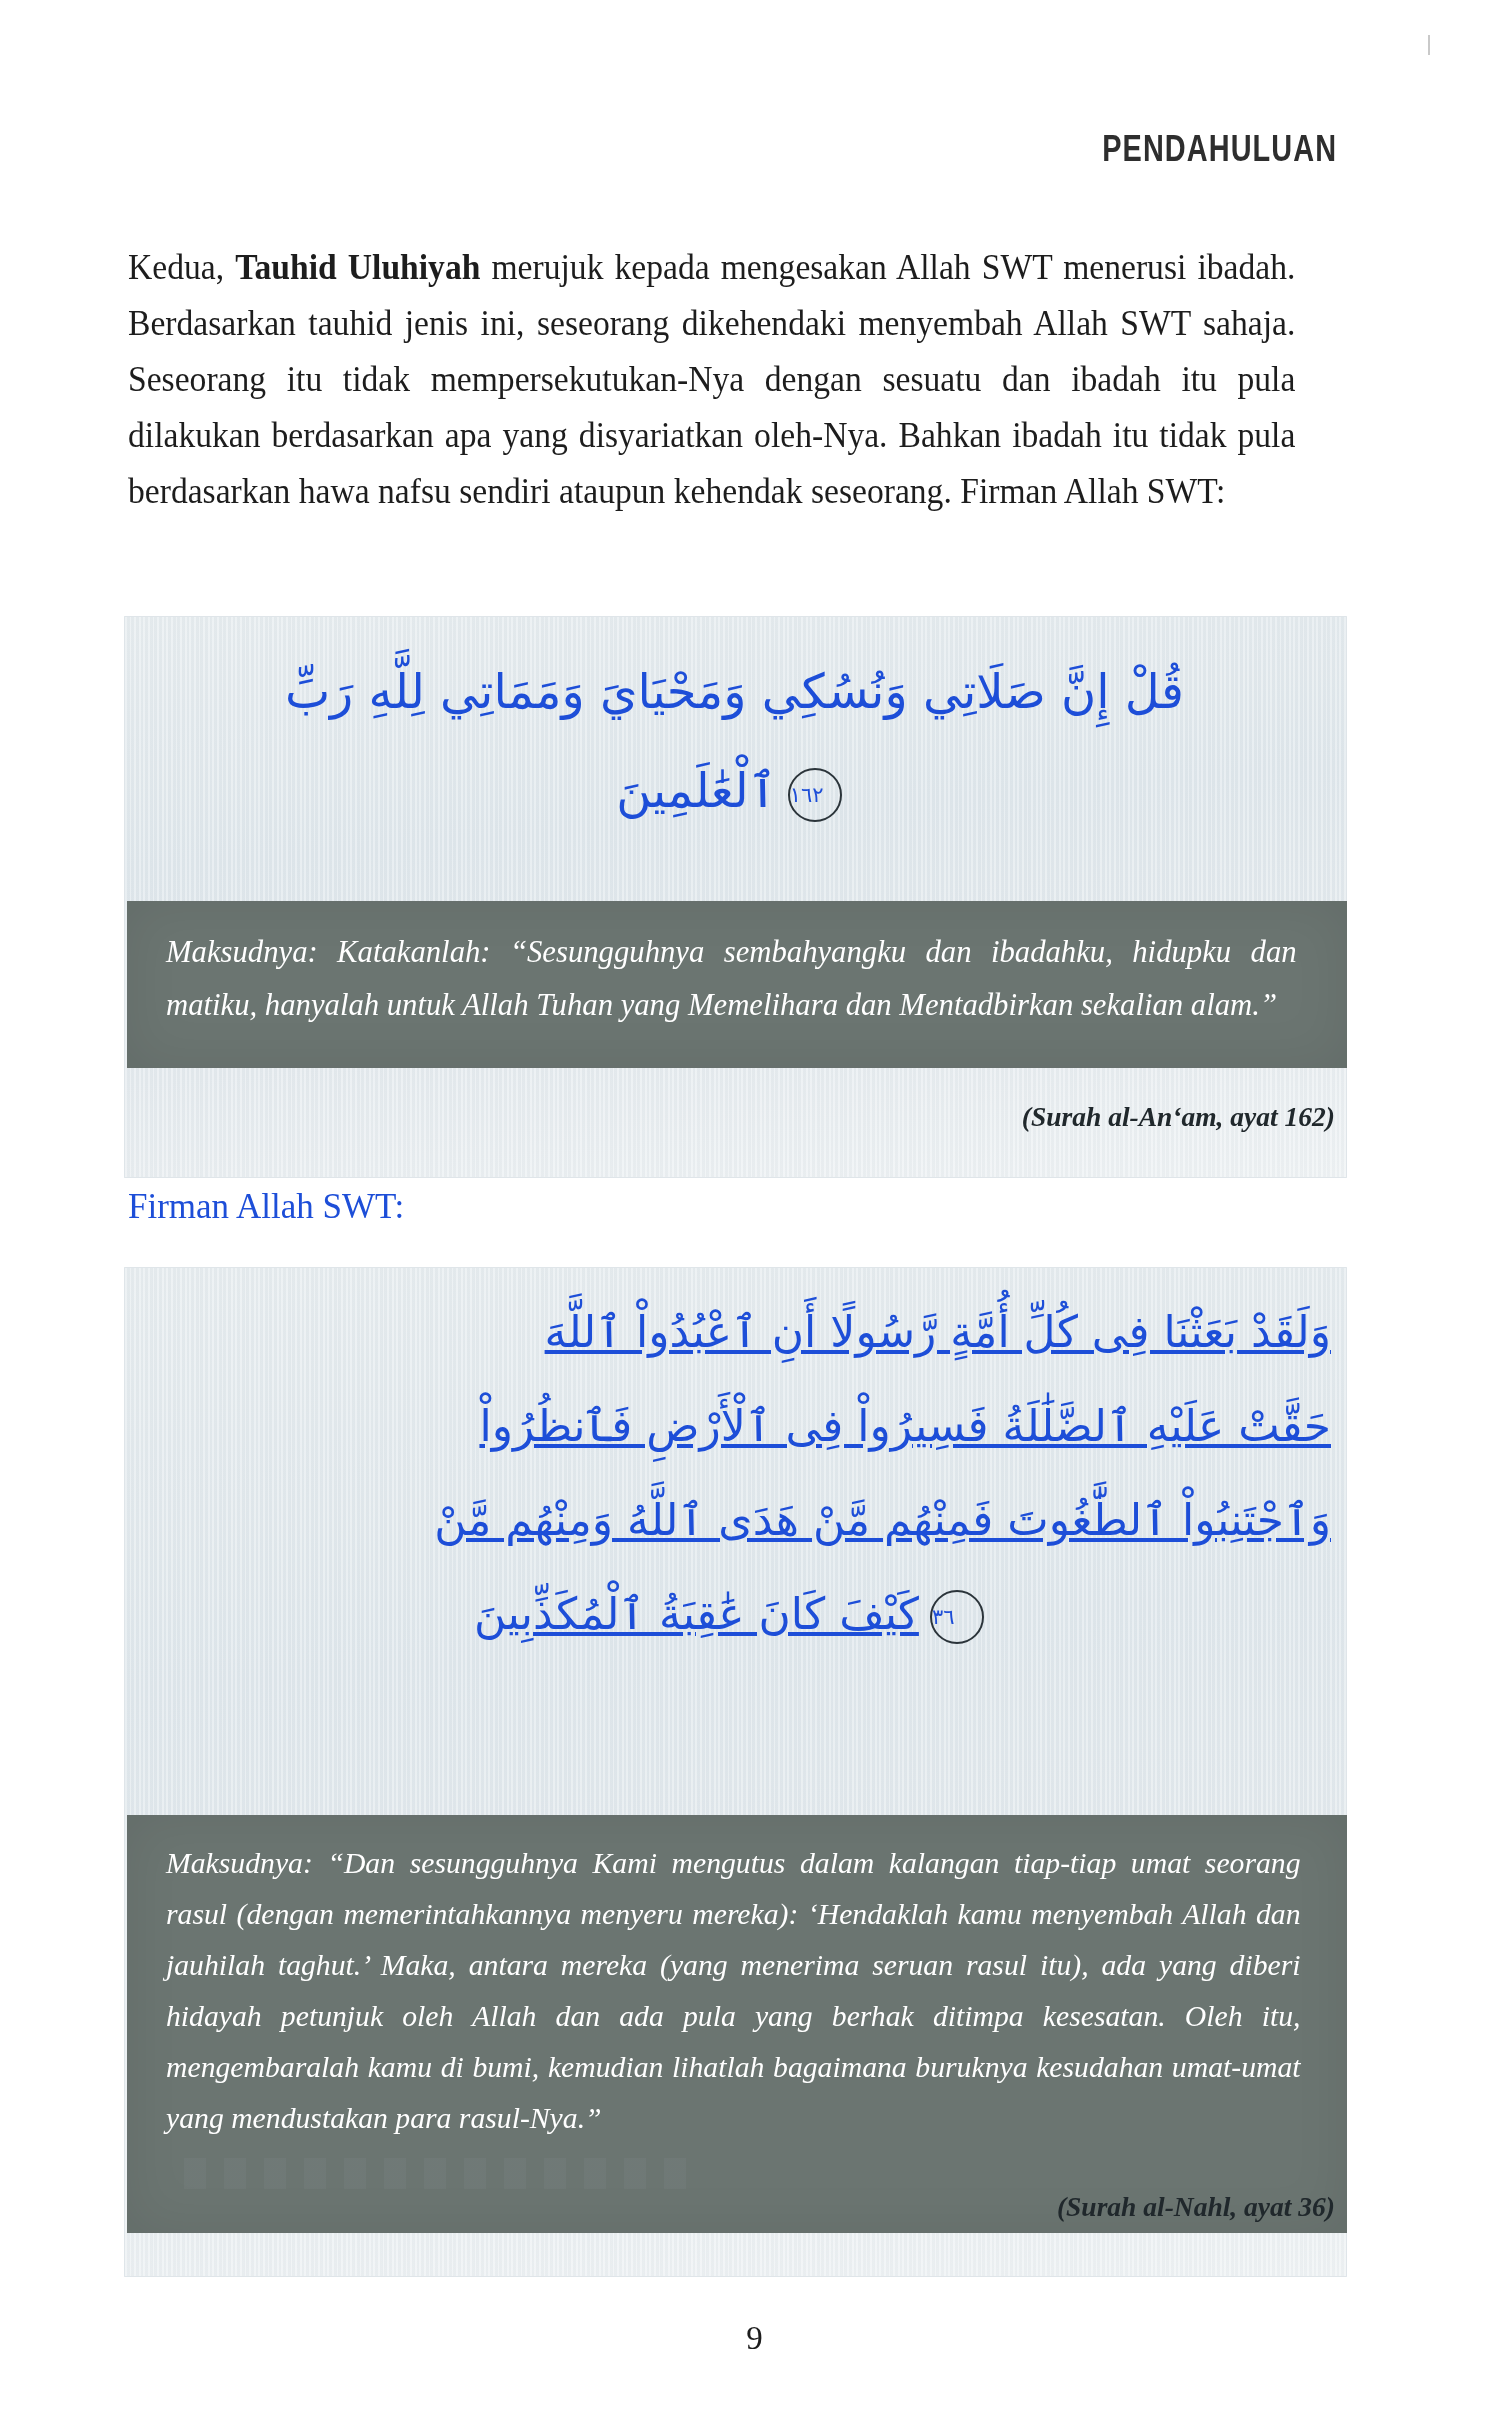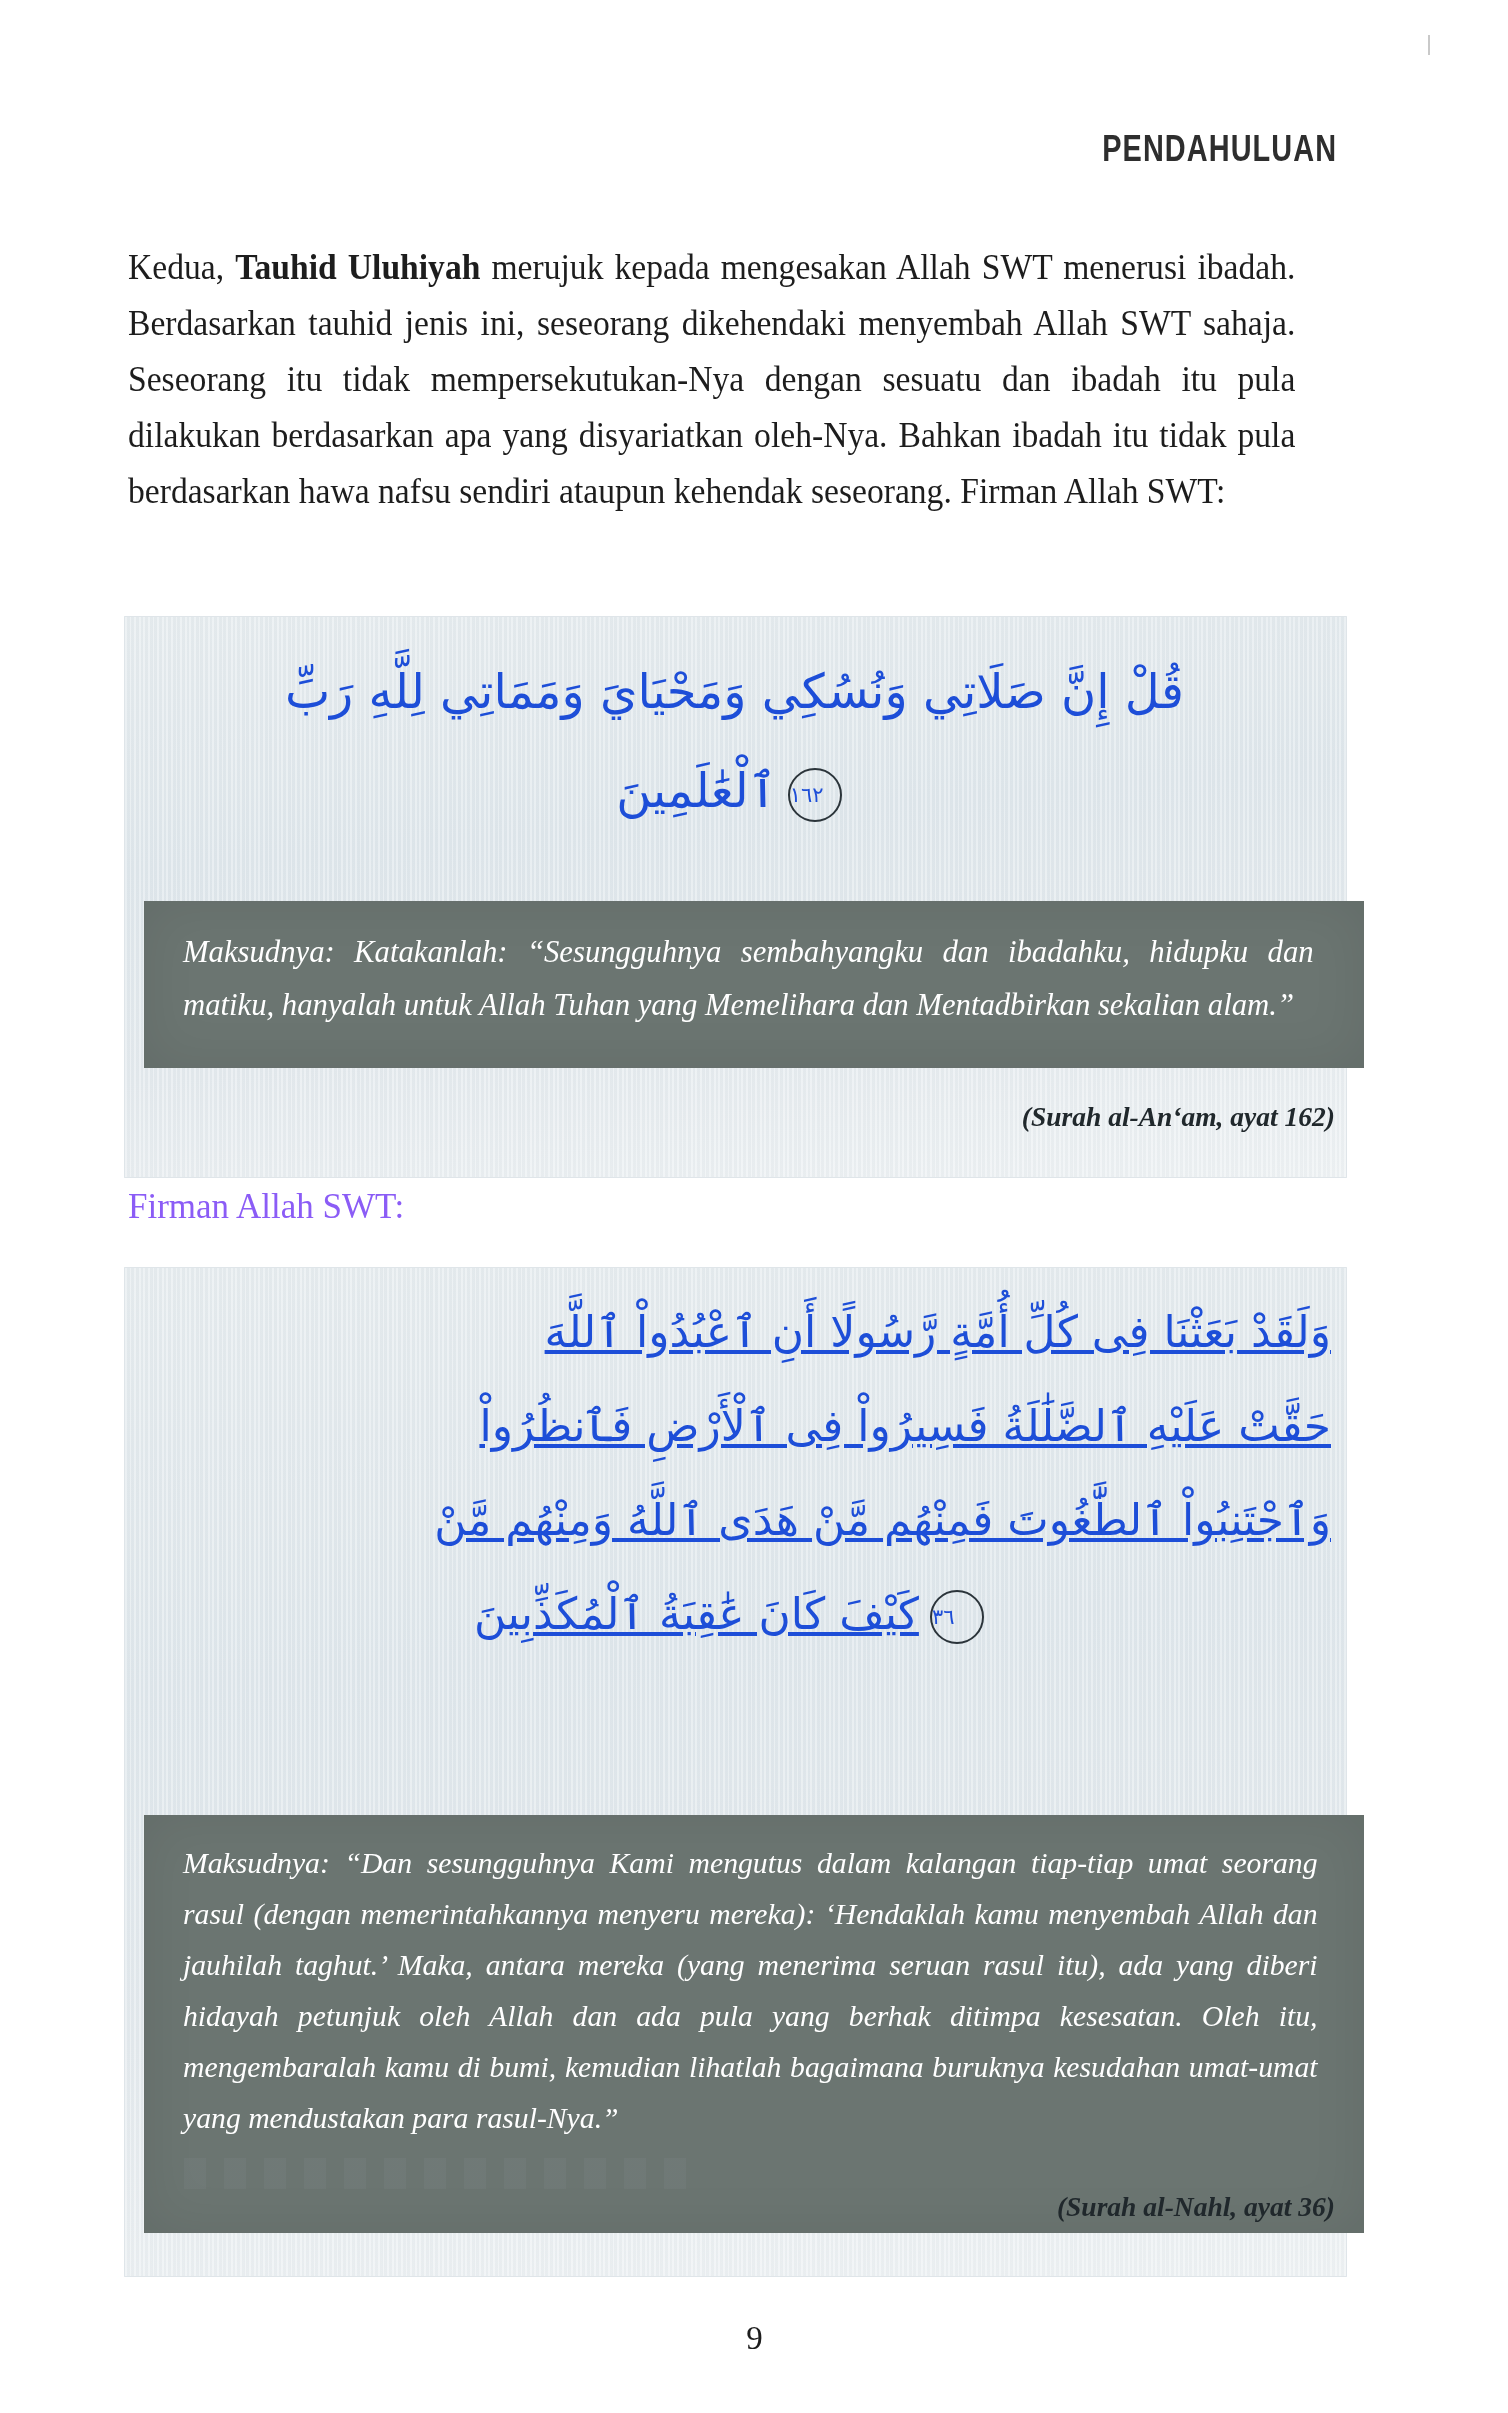--- a/index.html
+++ b/index.html
@@ -50,21 +50,21 @@
   }
   .body-copy b { font-weight: bold; }
 
   .lead-line {
     position: absolute;
     top: 1182px;
     left: 128px;
     font-family: "Liberation Serif", serif;
     font-size: 35px;
     line-height: 50px;
-    color: #8b5cf6;
+    color: #1d4ed8;
     white-space: nowrap;
   }
 
   
   .scan-panel {
     position: absolute;
     background: linear-gradient(175deg, #e6ecef 0%, #dfe7ec 38%, #e4eaee 70%, #eef2f4 100%);
     box-shadow: 0 0 0 0.9px rgba(190,202,209,0.55);
   }
   .scan-panel::after {
@@ -124,21 +124,20 @@
 
   
   .translation-box {
     position: absolute;
     background: #6b7571;
     color: #ffffff;
     font-family: "Liberation Serif", serif;
     font-style: italic;
     z-index: 3;
     box-shadow: inset 0 0 55px rgba(0,0,0,0.08);
-    margin-left: 17px;
   }
   .translation-box p {
     margin: 0;
     text-align: justify;
     text-justify: inter-word;
   }
   .box-one {
     top: 901px;
     left: 127px;
     width: 1220px;

